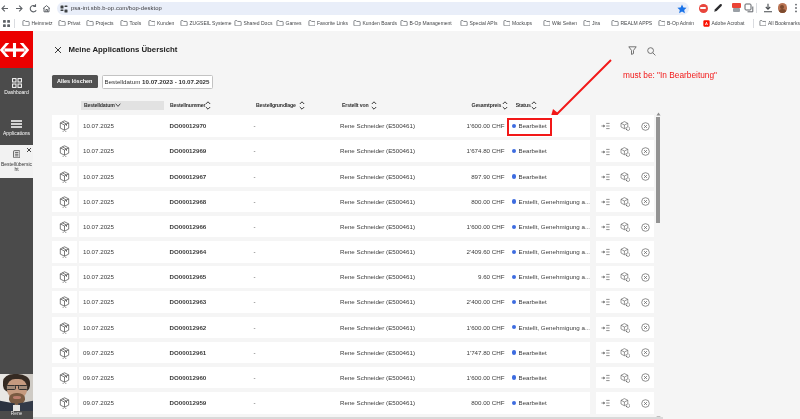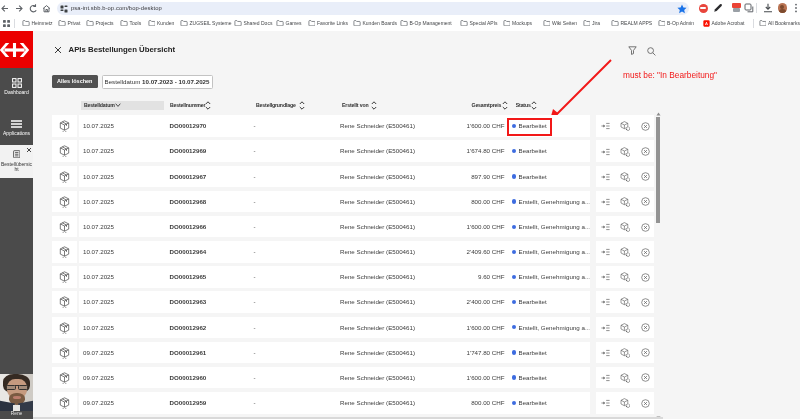--- a/index.html
+++ b/index.html
@@ -286,21 +286,21 @@
     <div style="position:absolute;left:19px;top:28px;width:16px;height:12px;background:#333a48;transform:rotate(-10deg)"></div>
     <div style="position:absolute;left:13px;top:31px;width:7px;height:6px;background:#e8e6e2"></div>
   </div>
   <div id="renelabel">Rene</div>
 </div>
 
 <div id="main">
   <svg class="abs" style="left:20.5px;top:15px" width="8" height="8" viewBox="0 0 8 8">
     <path d="M1 1 L7 7 M7 1 L1 7" stroke="#3a3a3a" stroke-width="1"></path>
   </svg>
-  <div id="title">APIs Bestellungen Übersicht</div>
+  <div id="title">Meine Applications Übersicht</div>
 
   <svg class="abs" style="left:594.5px;top:15px" width="9" height="9" viewBox="0 0 9 9">
     <g fill="none" stroke="#666" stroke-width="0.9">
         <path d="M0.8 0.8 H8.2 L5.5 4.4 V7.6 L3.5 8.4 V4.4 Z"></path>
       </g>
   </svg>
   <svg class="abs" style="left:614px;top:15.5px" width="9" height="9" viewBox="0 0 9 9">
     <g fill="none" stroke="#666" stroke-width="0.9">
         <circle cx="3.6" cy="3.6" r="2.9"></circle>
         <path d="M5.8 5.8 L8.4 8.4"></path>

